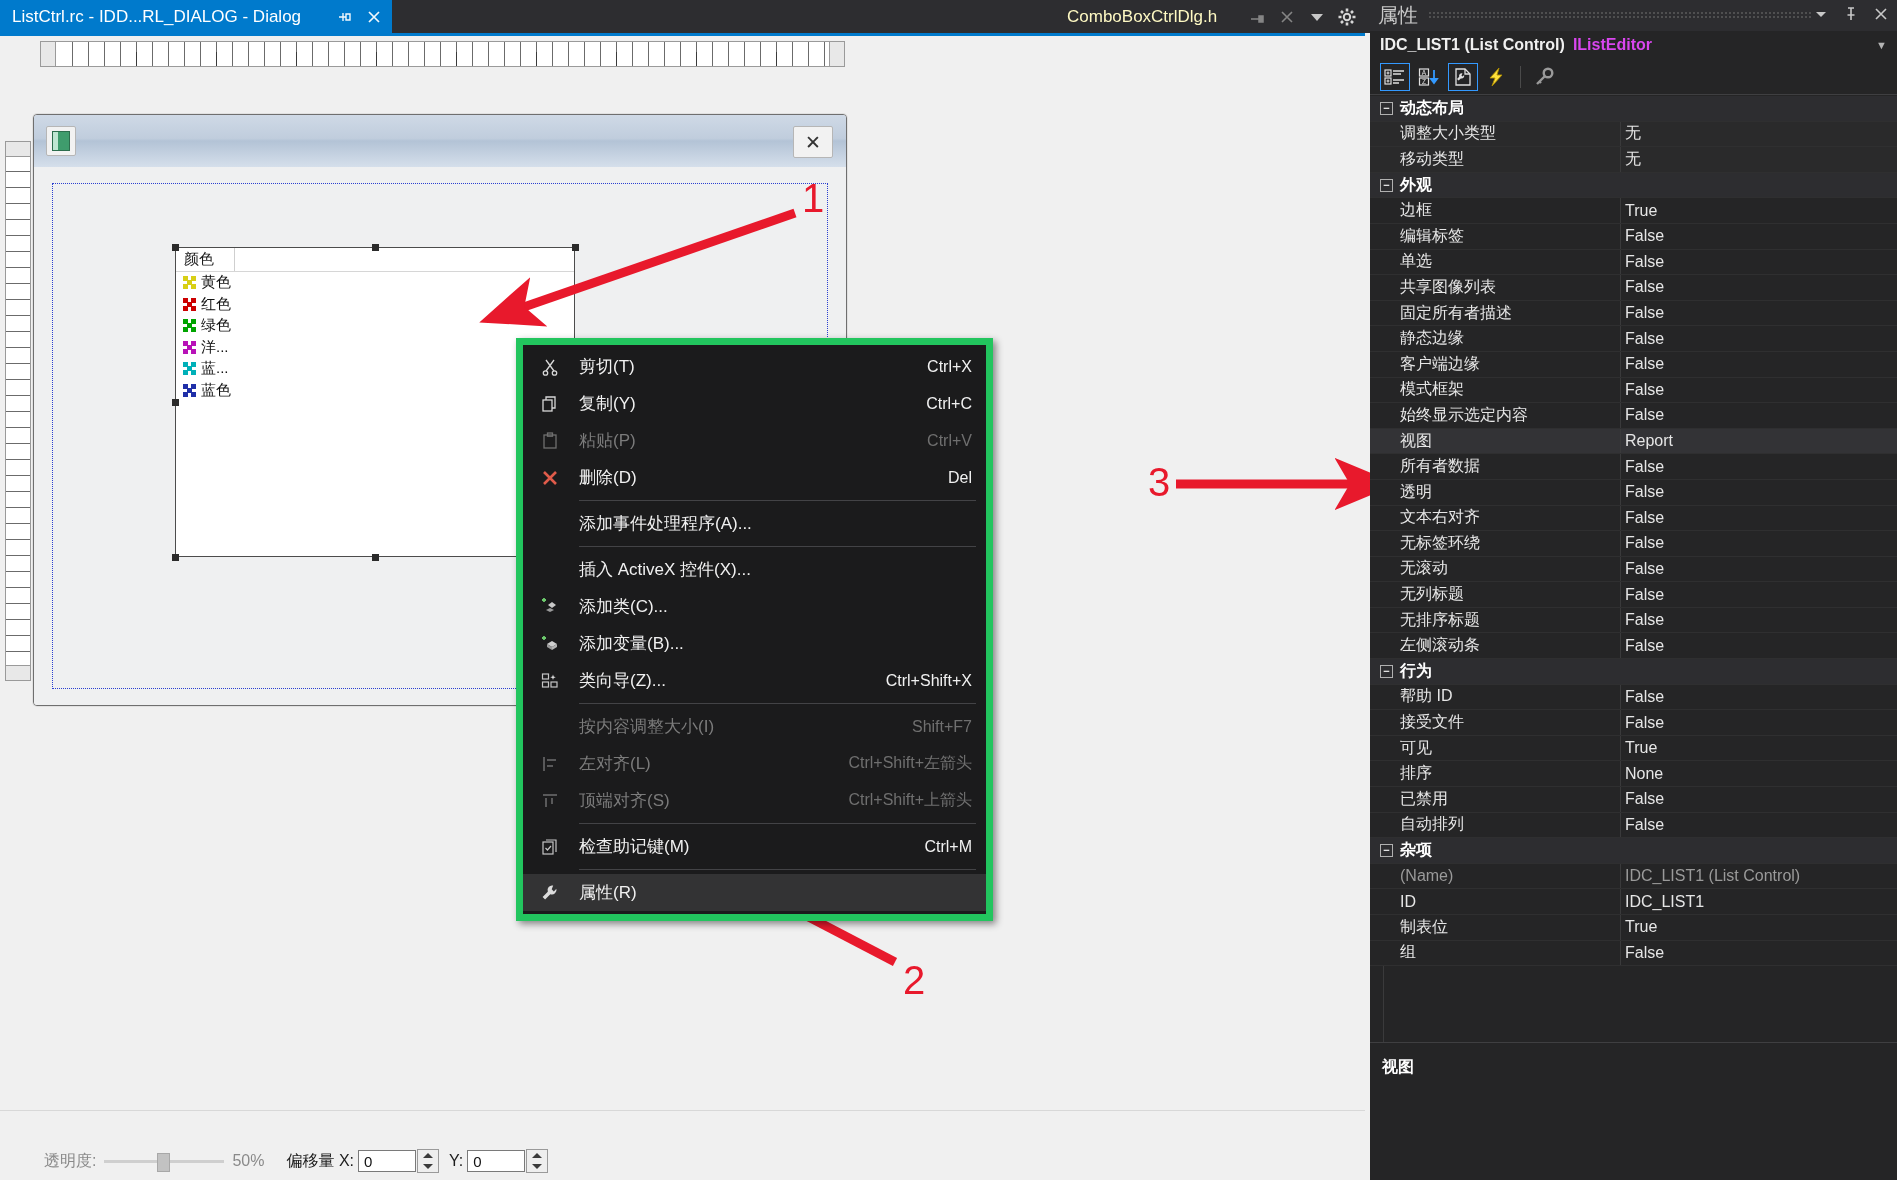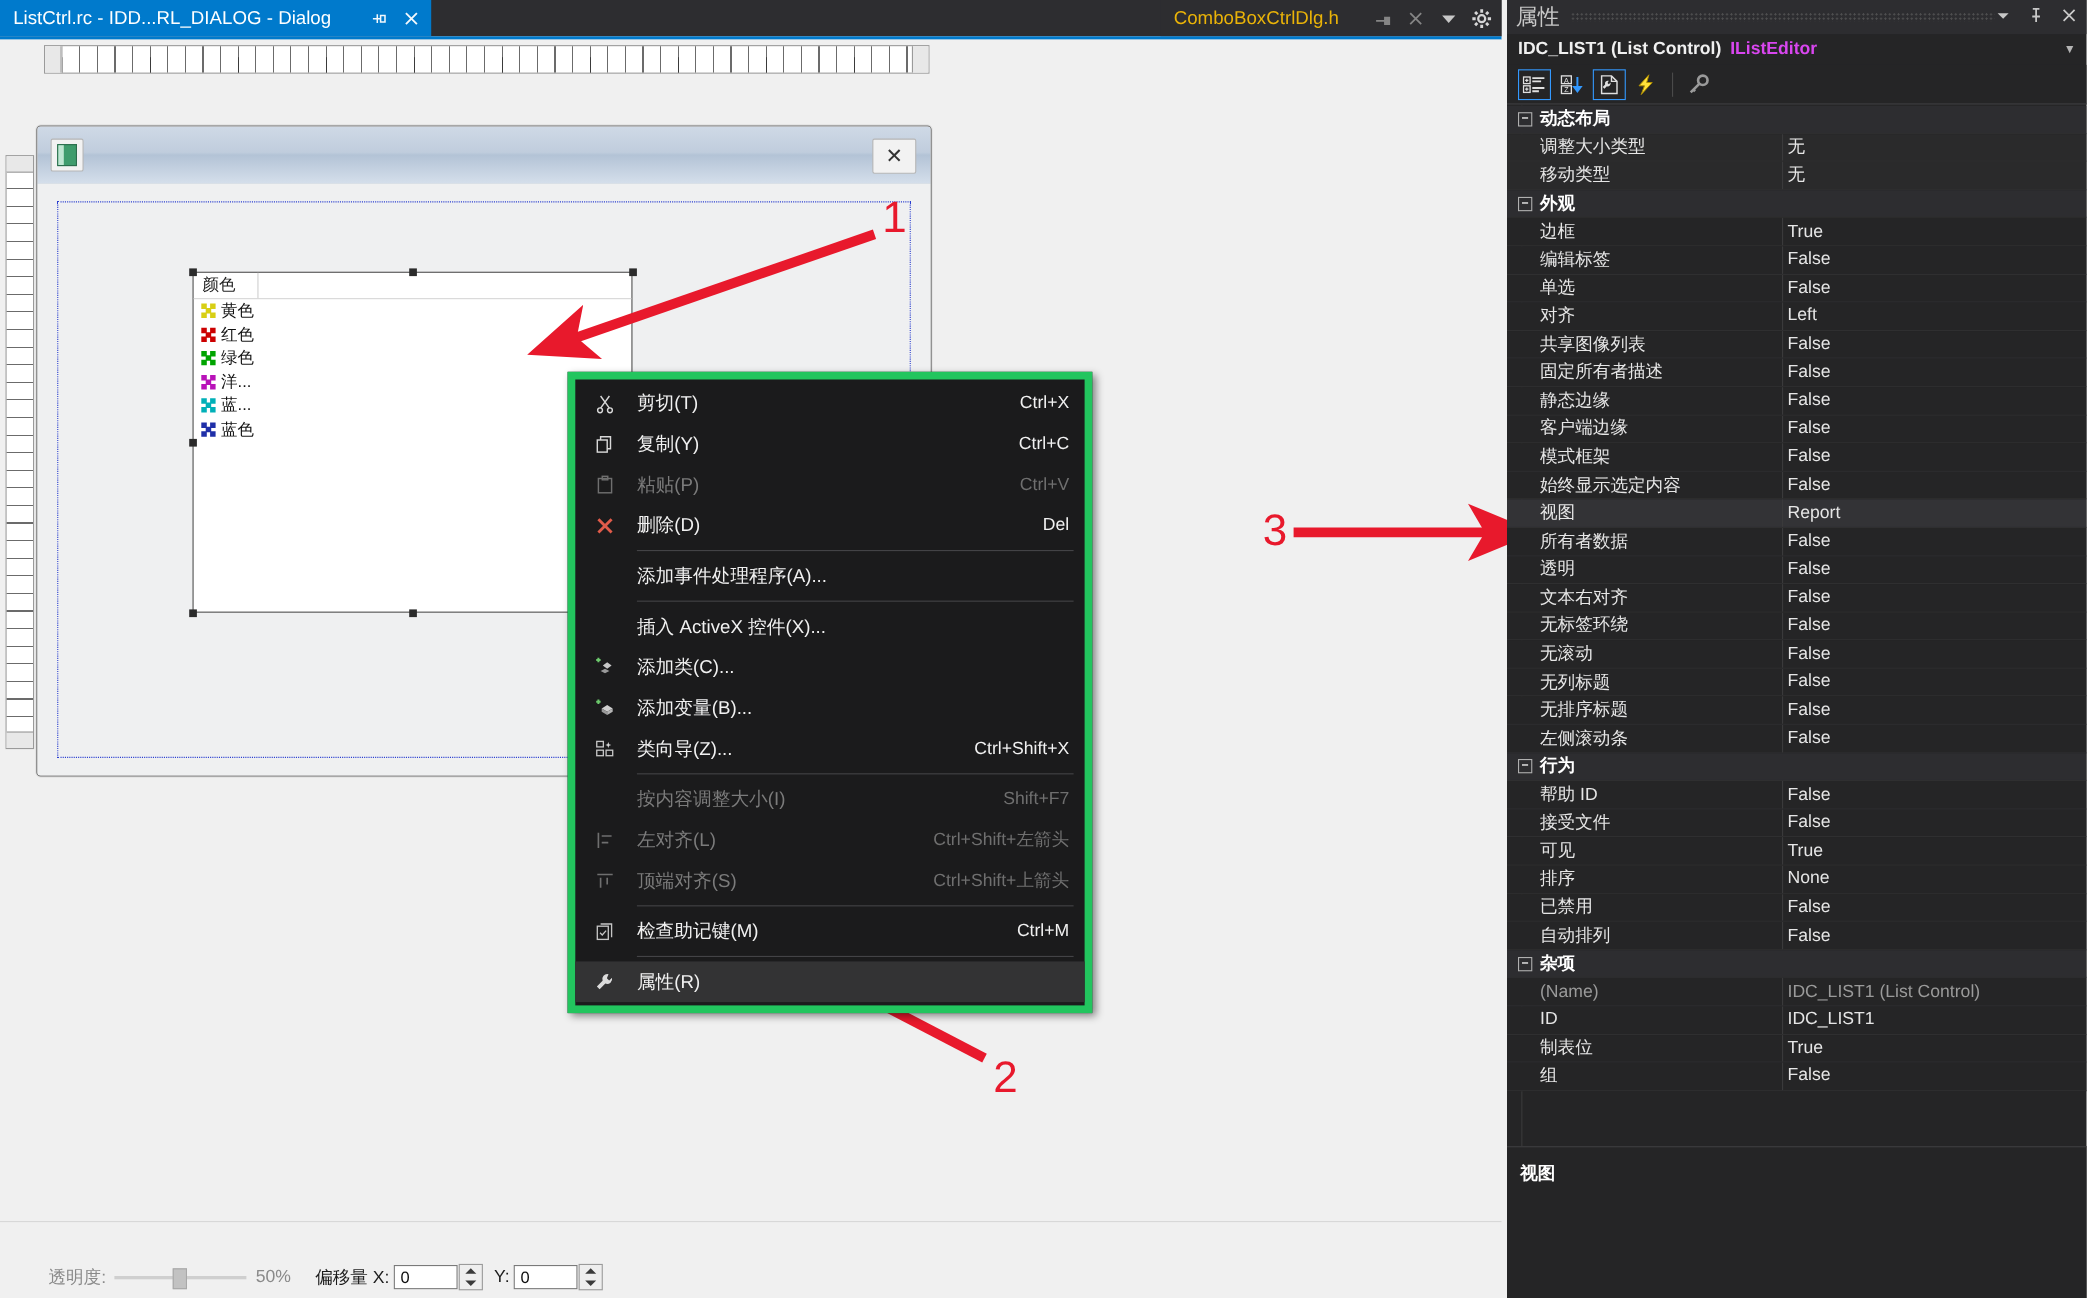--- a/index.html
+++ b/index.html
@@ -5,25 +5,25 @@
   html,body{margin:0;padding:0;}
   body{
     width:1897px;height:1180px;overflow:hidden;
     font-family:"Liberation Sans","DejaVu Sans",sans-serif;
     background:#f0f0f0;
     -webkit-font-smoothing:antialiased;
   }
   #root{position:relative;width:1897px;height:1180px;}
 
   
-  .tabstrip{position:absolute;left:0;top:0;width:1365px;height:33px;background:#2d2d30;}
+  .tabstrip{position:absolute;left:0;top:0;width:1365px;height:33px;background:#2d2d30;padding-left:40px;}
   .tab{position:absolute;top:0;height:33px;display:flex;align-items:center;
        padding:0 8px 0 12px;box-sizing:border-box;font-size:17px;color:#f1f1f1;}
   .tab.active{left:0;width:392px;background:#007acc;color:#ffffff;}
-  .tab.inactive{left:1055px;width:310px;background:#2d2d30;color:#eab308;gap:12px;}
+  .tab.inactive{left:1055px;width:310px;background:#2d2d30;color:#fef9c3;gap:12px;}
   .tab .tab-label{white-space:nowrap;}
   .tab .tab-icons{margin-left:auto;display:flex;align-items:center;gap:10px;}
   .ticon{width:20px;height:20px;display:inline-block;position:relative;opacity:.95;}
 
   .tab-underline{position:absolute;left:0;top:33px;width:1365px;height:3px;background:#007acc;}
 
   
   .designer{position:absolute;left:0;top:36px;width:1365px;height:1072px;background:#f0f0f0;overflow:hidden;}
 
   .hruler{position:absolute;left:40px;top:5px;width:805px;height:26px;
@@ -594,25 +594,20 @@
         <span class="gname">编辑标签</span>
         <span class="gval">False</span>
         </div>
       <div class="grow itm">
           <span class="vline"></span>
         <span class="gname">单选</span>
         <span class="gval">False</span>
         </div>
       <div class="grow itm">
           <span class="vline"></span>
-        <span class="gname">对齐</span>
-        <span class="gval">Left</span>
-        </div>
-      <div class="grow itm">
-          <span class="vline"></span>
         <span class="gname">共享图像列表</span>
         <span class="gval">False</span>
         </div>
       <div class="grow itm">
           <span class="vline"></span>
         <span class="gname">固定所有者描述</span>
         <span class="gval">False</span>
         </div>
       <div class="grow itm">
           <span class="vline"></span>

